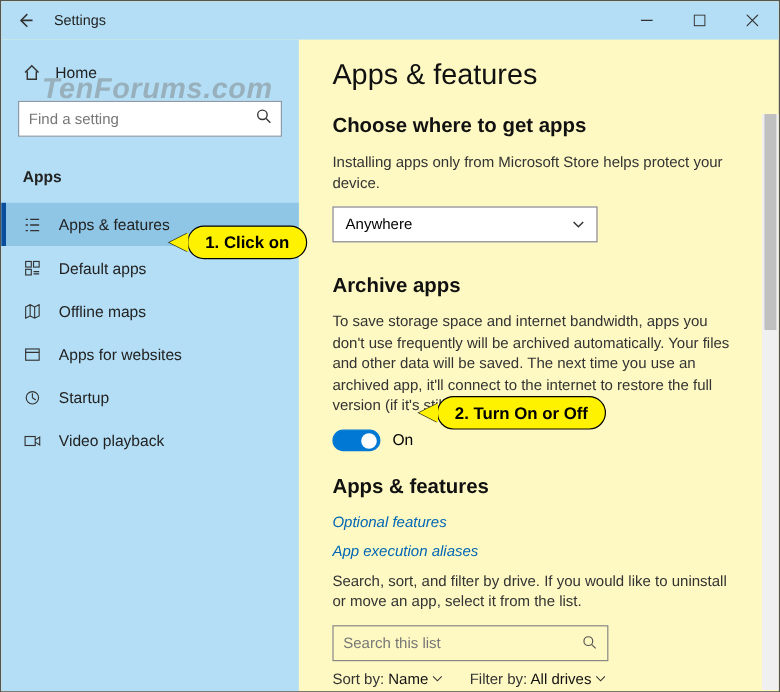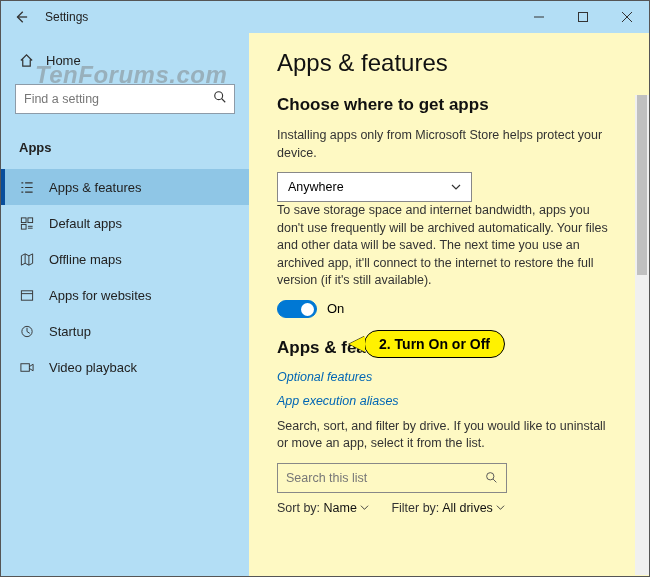--- a/index.html
+++ b/index.html
@@ -139,28 +139,29 @@
     color: #111;
   }
   .desc {
     font-size: 12.5px;
     color: #333;
     margin: 0 0 10px 0;
     line-height: 1.4;
     max-width: 340px;
   }
   .dropdown {
-    width: 195px;
+    width: 221px;
     height: 30px;
     border: 1px solid #888;
     background: #fff;
     display: flex; align-items: center;
     padding: 0 10px;
     font-size: 12.5px;
     justify-content: space-between;
+    margin-bottom: 26px;
   }
   .toggle-row {
     display: flex; align-items: center;
     margin-bottom: 20px;
   }
   .toggle {
     width: 40px; height: 18px;
     border-radius: 10px;
     background: #0078d4;
     border: 1px solid #0078d4;
@@ -333,20 +334,21 @@
 
       <h2 class="section">Choose where to get apps</h2>
       <p class="desc">Installing apps only from Microsoft Store helps protect your device.</p>
       <div class="dropdown">
         <span>Anywhere</span>
         <svg width="10" height="10" viewBox="0 0 10 10">
             <path d="M1 3 L5 7 L9 3" stroke="#333" fill="none" stroke-width="1.2"></path>
           </svg>
       </div>
 
+      <h2 class="section">Archive apps</h2>
       <p class="desc">To save storage space and internet bandwidth, apps you don't use frequently will be archived automatically. Your files and other data will be saved. The next time you use an archived app, it'll connect to the internet to restore the full version (if it's still available).</p>
       <div class="toggle-row">
         <div class="toggle">
           <div class="knob"></div>
         </div>
         <span>On</span>
       </div>
 
       <h2 class="section">Apps &amp; features</h2>
       <a class="link">Optional features</a>
@@ -377,18 +379,22 @@
       </div>
 
       <div class="scrollbar">
         <div class="thumb"></div>
       </div>
     </div>
   </div>
 
   <div class="watermark">TenForums.com</div>
 
+  <div class="callout" style="left:140px; top:187px;">
+    <div class="tail"></div>
+    <div class="bubble">1. Click on</div>
+  </div>
   <div class="callout" style="left:348px; top:329px;">
     <div class="tail"></div>
     <div class="bubble">2. Turn On or Off</div>
   </div>
 
 </div>
 
 </body></html>

